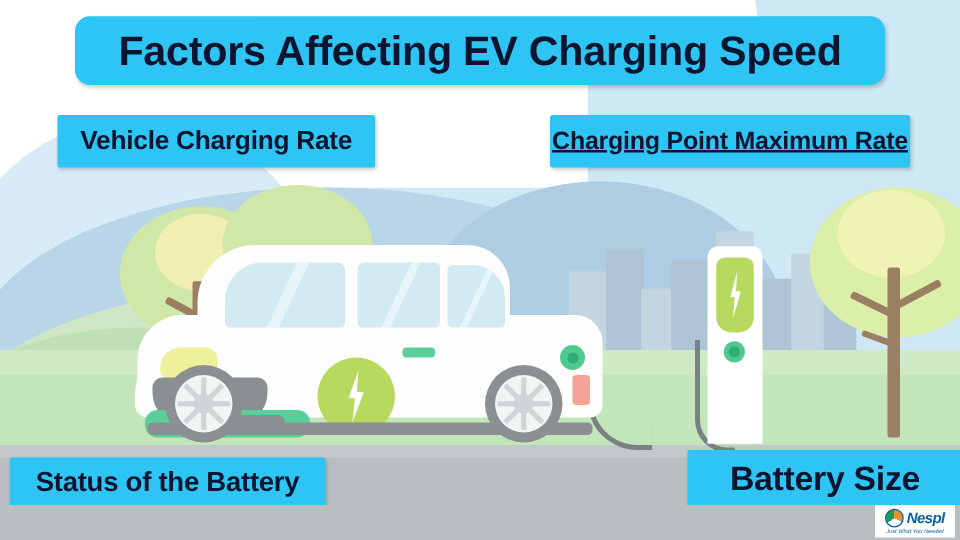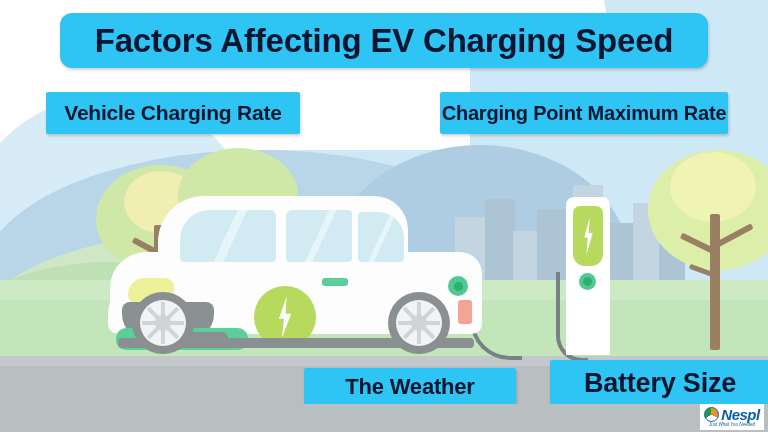--- a/index.html
+++ b/index.html
@@ -112,36 +112,36 @@
 
   
   .badge{
     position:absolute;background:#2ec4f3;color:#0c1530;
     font-weight:bold;display:flex;align-items:center;justify-content:center;
     border-radius:2px;box-shadow:1px 2px 3px rgba(0,0,0,.18);
     letter-spacing:-0.2px;white-space:nowrap;
   }
   .title-badge{left:60px;top:13px;width:648px;height:55px;font-size:33px;border-radius:12px;}
   .b-vehicle{left:46px;top:92px;width:254px;height:42px;font-size:21px;}
-  .b-point{left:440px;top:92px;width:288px;height:42px;font-size:20px;}
+  .b-point{left:440px;top:92px;width:288px;height:42px;font-size:20px;text-decoration:underline;}
   .b-status{left:8px;top:366px;width:252px;height:40px;font-size:22px;}
   .b-weather{left:304px;top:368px;width:212px;height:38px;font-size:22px;}
   .b-size{left:550px;top:360px;width:220px;height:46px;font-size:27px;}
 
   
   .footer{position:absolute;left:0;top:404px;width:768px;height:28px;background:#b9bfc1;}
   .url{position:absolute;left:8px;top:410px;font-size:12px;color:#1a1a1a;font-weight:bold;}
   .logo{position:absolute;left:700px;top:404px;width:64px;height:26px;
         background:#ffffff;display:flex;flex-direction:column;
         align-items:center;justify-content:center;line-height:1;}
   .logo-row{display:flex;align-items:center;gap:2px;}
   .logo-mark{width:13px;height:13px;border-radius:50%;
     background:conic-gradient(#f1902a 0 33%, #ffffff 33% 66%, #1a9c4c 66% 100%);
     border:1px solid #0b5fa5;display:block;}
-  .logo-name{font-size:15px;font-weight:bold;color:#0b5fa5;font-style:italic;letter-spacing:-0.5px;}
+  .logo-name{font-size:12px;font-weight:bold;color:#0b5fa5;font-style:italic;letter-spacing:-0.5px;}
   .logo-tag{font-size:4.5px;color:#0b5fa5;font-style:italic;margin-top:1px;}
 </style>
 </head>
 <body>
 
 <div id="stage">
 
   <div class="sky"></div>
   <div class="sky-top-white"></div>
   <div class="white-wedge"></div>
@@ -241,22 +241,22 @@
     <div class="st-port"></div>
     <div class="st-port-in"></div>
   </div>
 
   <div class="badge title-badge">Factors Affecting EV Charging Speed</div>
 
   <div class="badge b-vehicle">Vehicle Charging Rate</div>
 
   <div class="badge b-point">Charging Point Maximum Rate</div>
 
-
-  <div class="badge b-weather">The Weather</div>
+  <div class="badge b-status">Status of the Battery</div>
+
 
   <div class="badge b-size">Battery Size</div>
 
   <div class="footer"></div>
   <div class="logo">
     <div class="logo-row">
       <span class="logo-mark"></span>
       <span class="logo-name">Nespl</span>
     </div>
     <div class="logo-tag">Just What You Needed</div>

